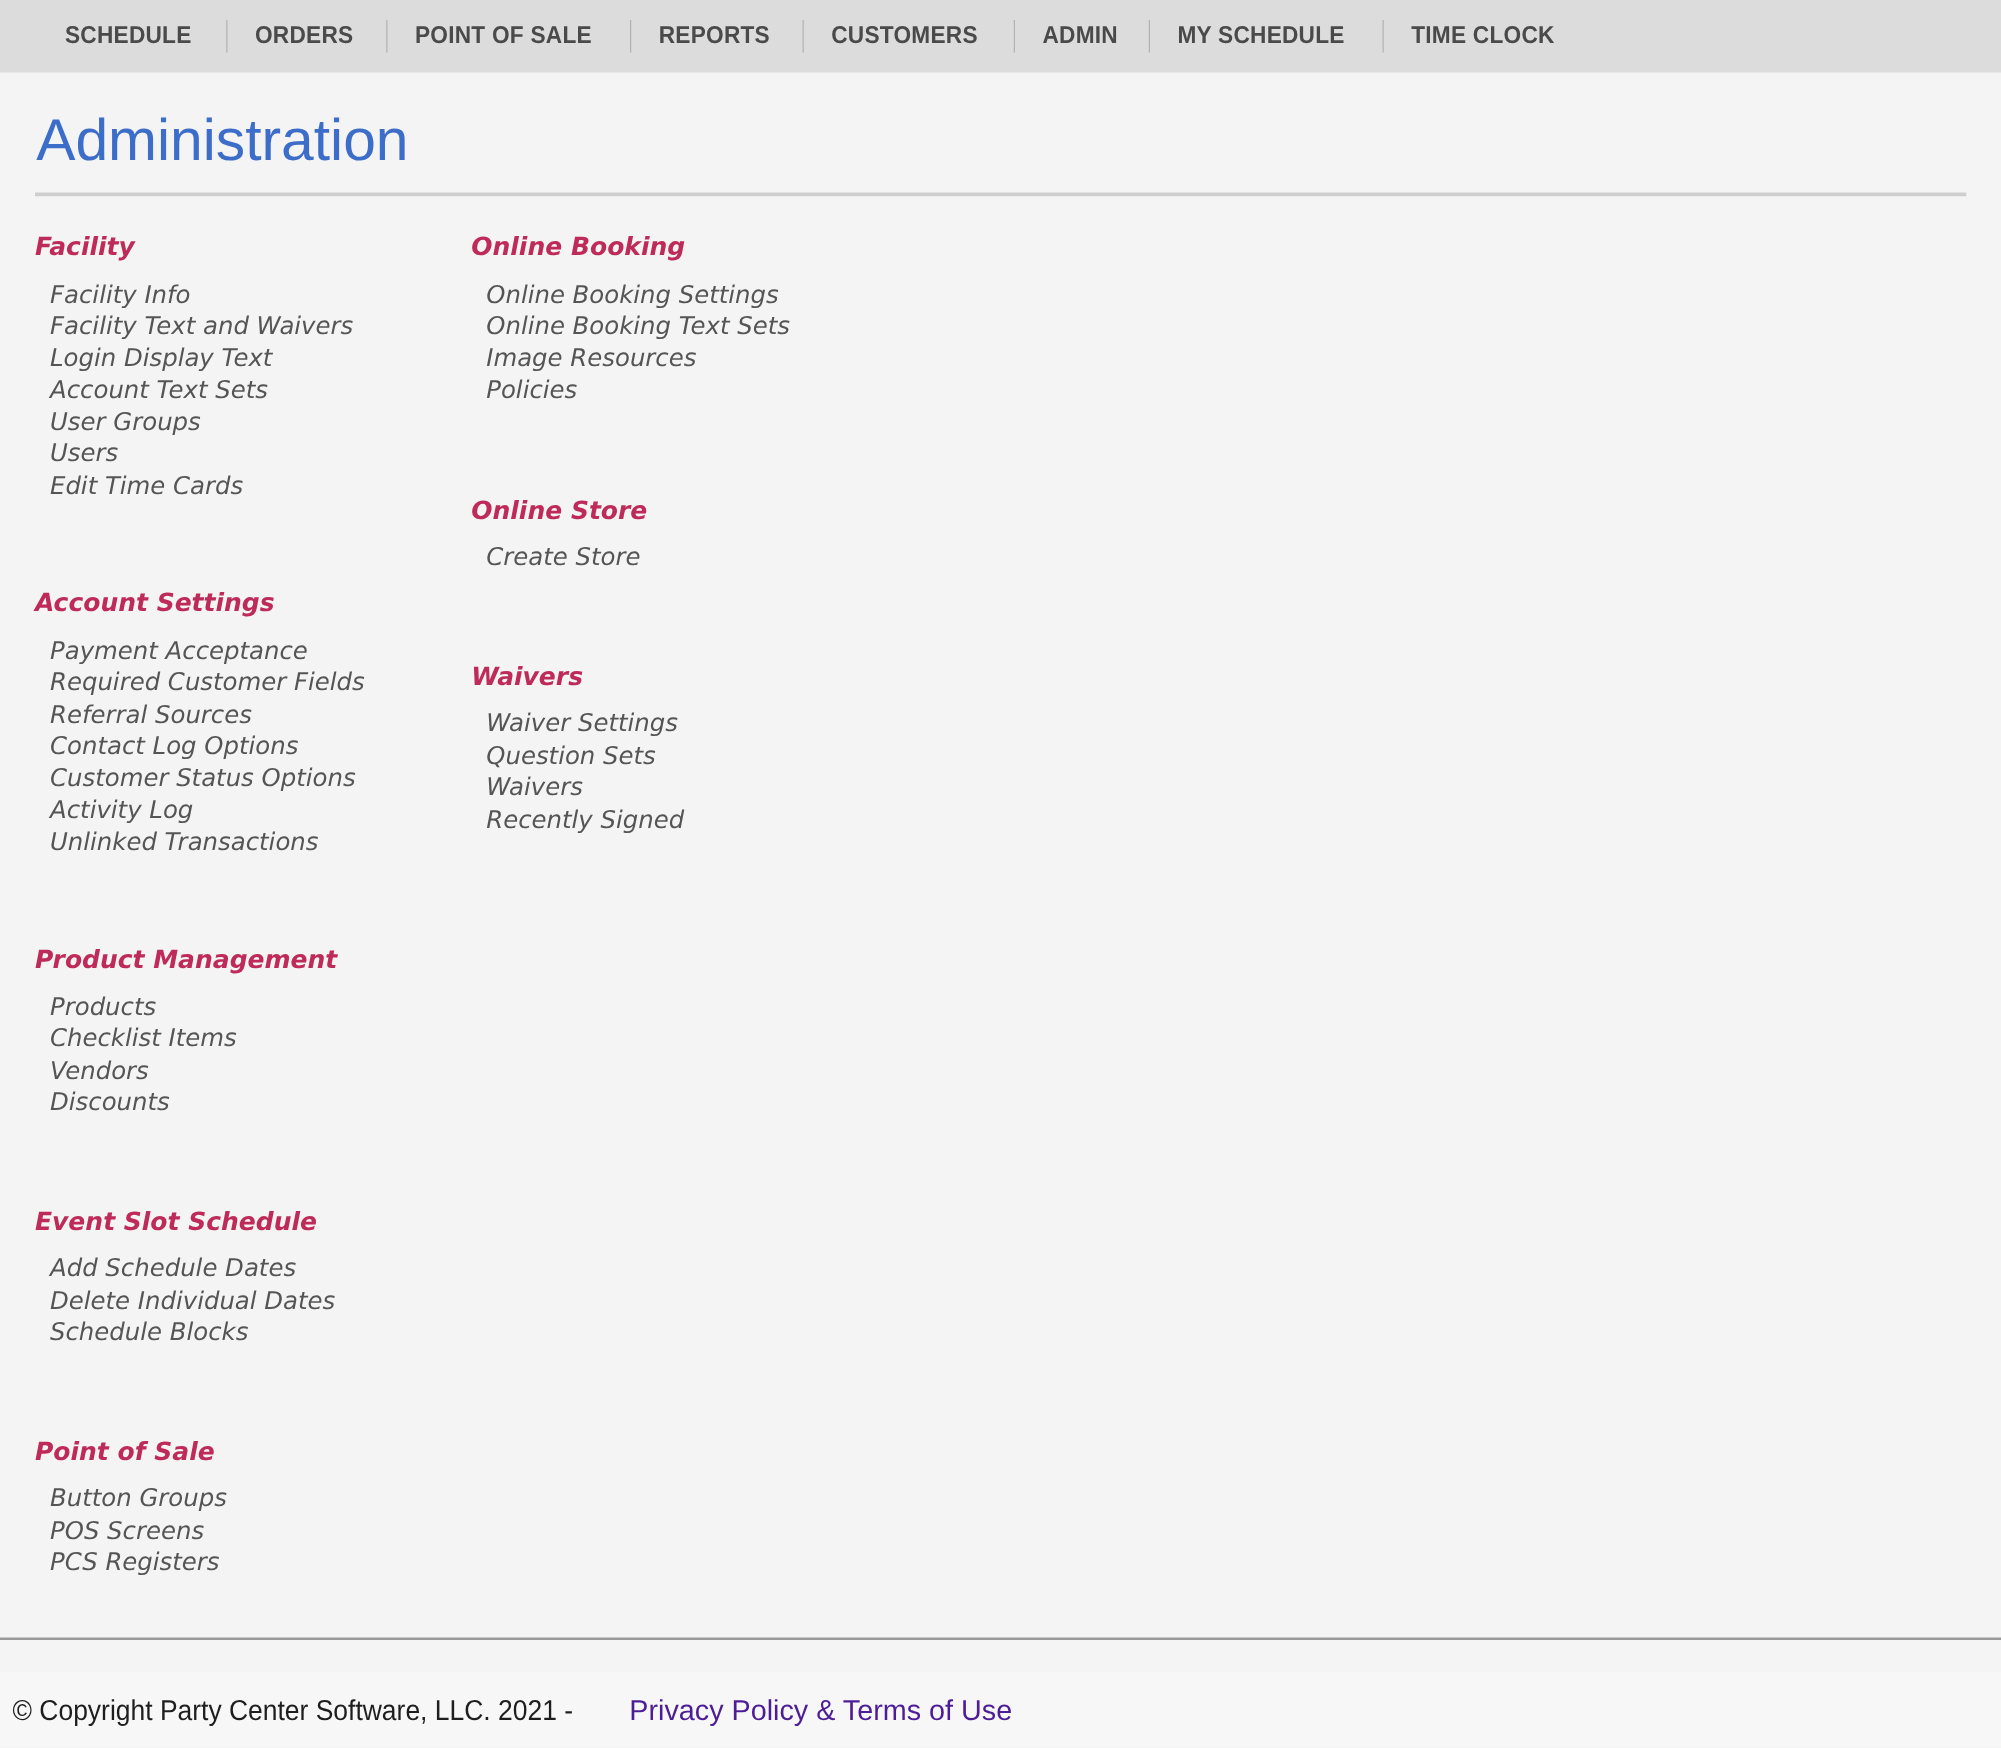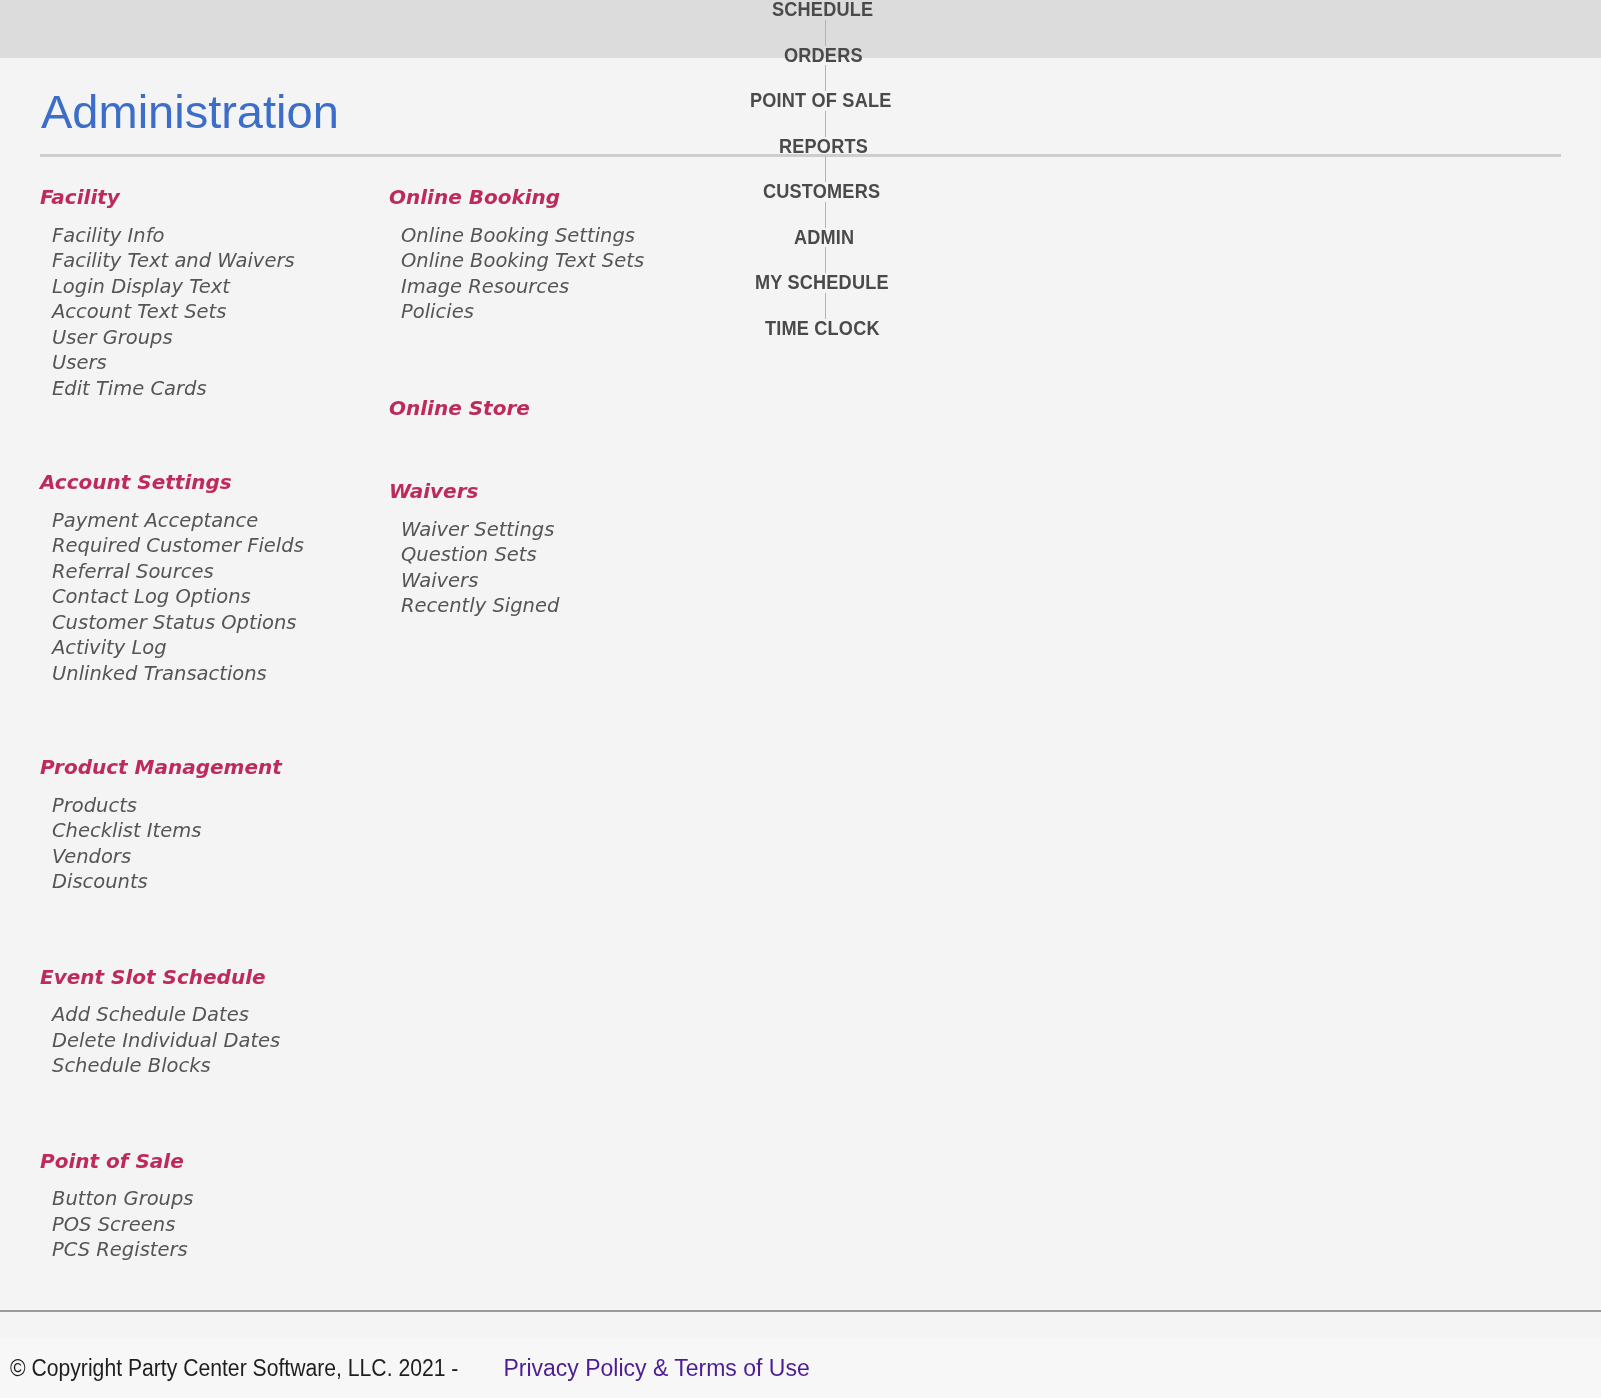--- a/index.html
+++ b/index.html
@@ -18,21 +18,20 @@
   }
 
   
   .topnav {
     height: 58px;
     background: #dcdcdc;
     display: flex;
     align-items: center;
     padding-left: 52px;
     width: 100%;
-    flex-direction: column;
   }
   .nav-item {
     font-family: "Liberation Sans", sans-serif;
     font-weight: bold;
     font-size: 19.5px;
     letter-spacing: 0.2px;
     color: #4a4a4a;
     text-decoration: none;
     white-space: nowrap;
     cursor: pointer;
@@ -43,21 +42,21 @@
   .nav-sep {
     width: 1px;
     height: 26px;
     background: #b3b3b3;
     margin: 0 22px 0 20px;
     flex: 0 0 auto;
   }
 
   
   .page {
-    padding: 0 40px;
+    padding: 0 28px;
   }
   .page-title {
     font-family: "Liberation Sans", sans-serif;
     font-weight: normal;
     font-size: 47px;
     color: #3c6ec9;
     margin: 0;
     padding: 26px 0 6px 1px;
     line-height: 1.18;
   }
@@ -252,20 +251,23 @@
           <li>Online Booking Text Sets</li>
           <li>Image Resources</li>
           <li>Policies</li>
         </ul>
       </div>
 
       <div class="gap-r1"></div>
 
       <div class="group">
         <div class="group-head">Online Store</div>
+        <ul class="group-list">
+          <li>Create Store</li>
+        </ul>
       </div>
 
       <div class="gap-r2"></div>
 
       <div class="group">
         <div class="group-head">Waivers</div>
         <ul class="group-list">
           <li>Waiver Settings</li>
           <li>Question Sets</li>
           <li>Waivers</li>

